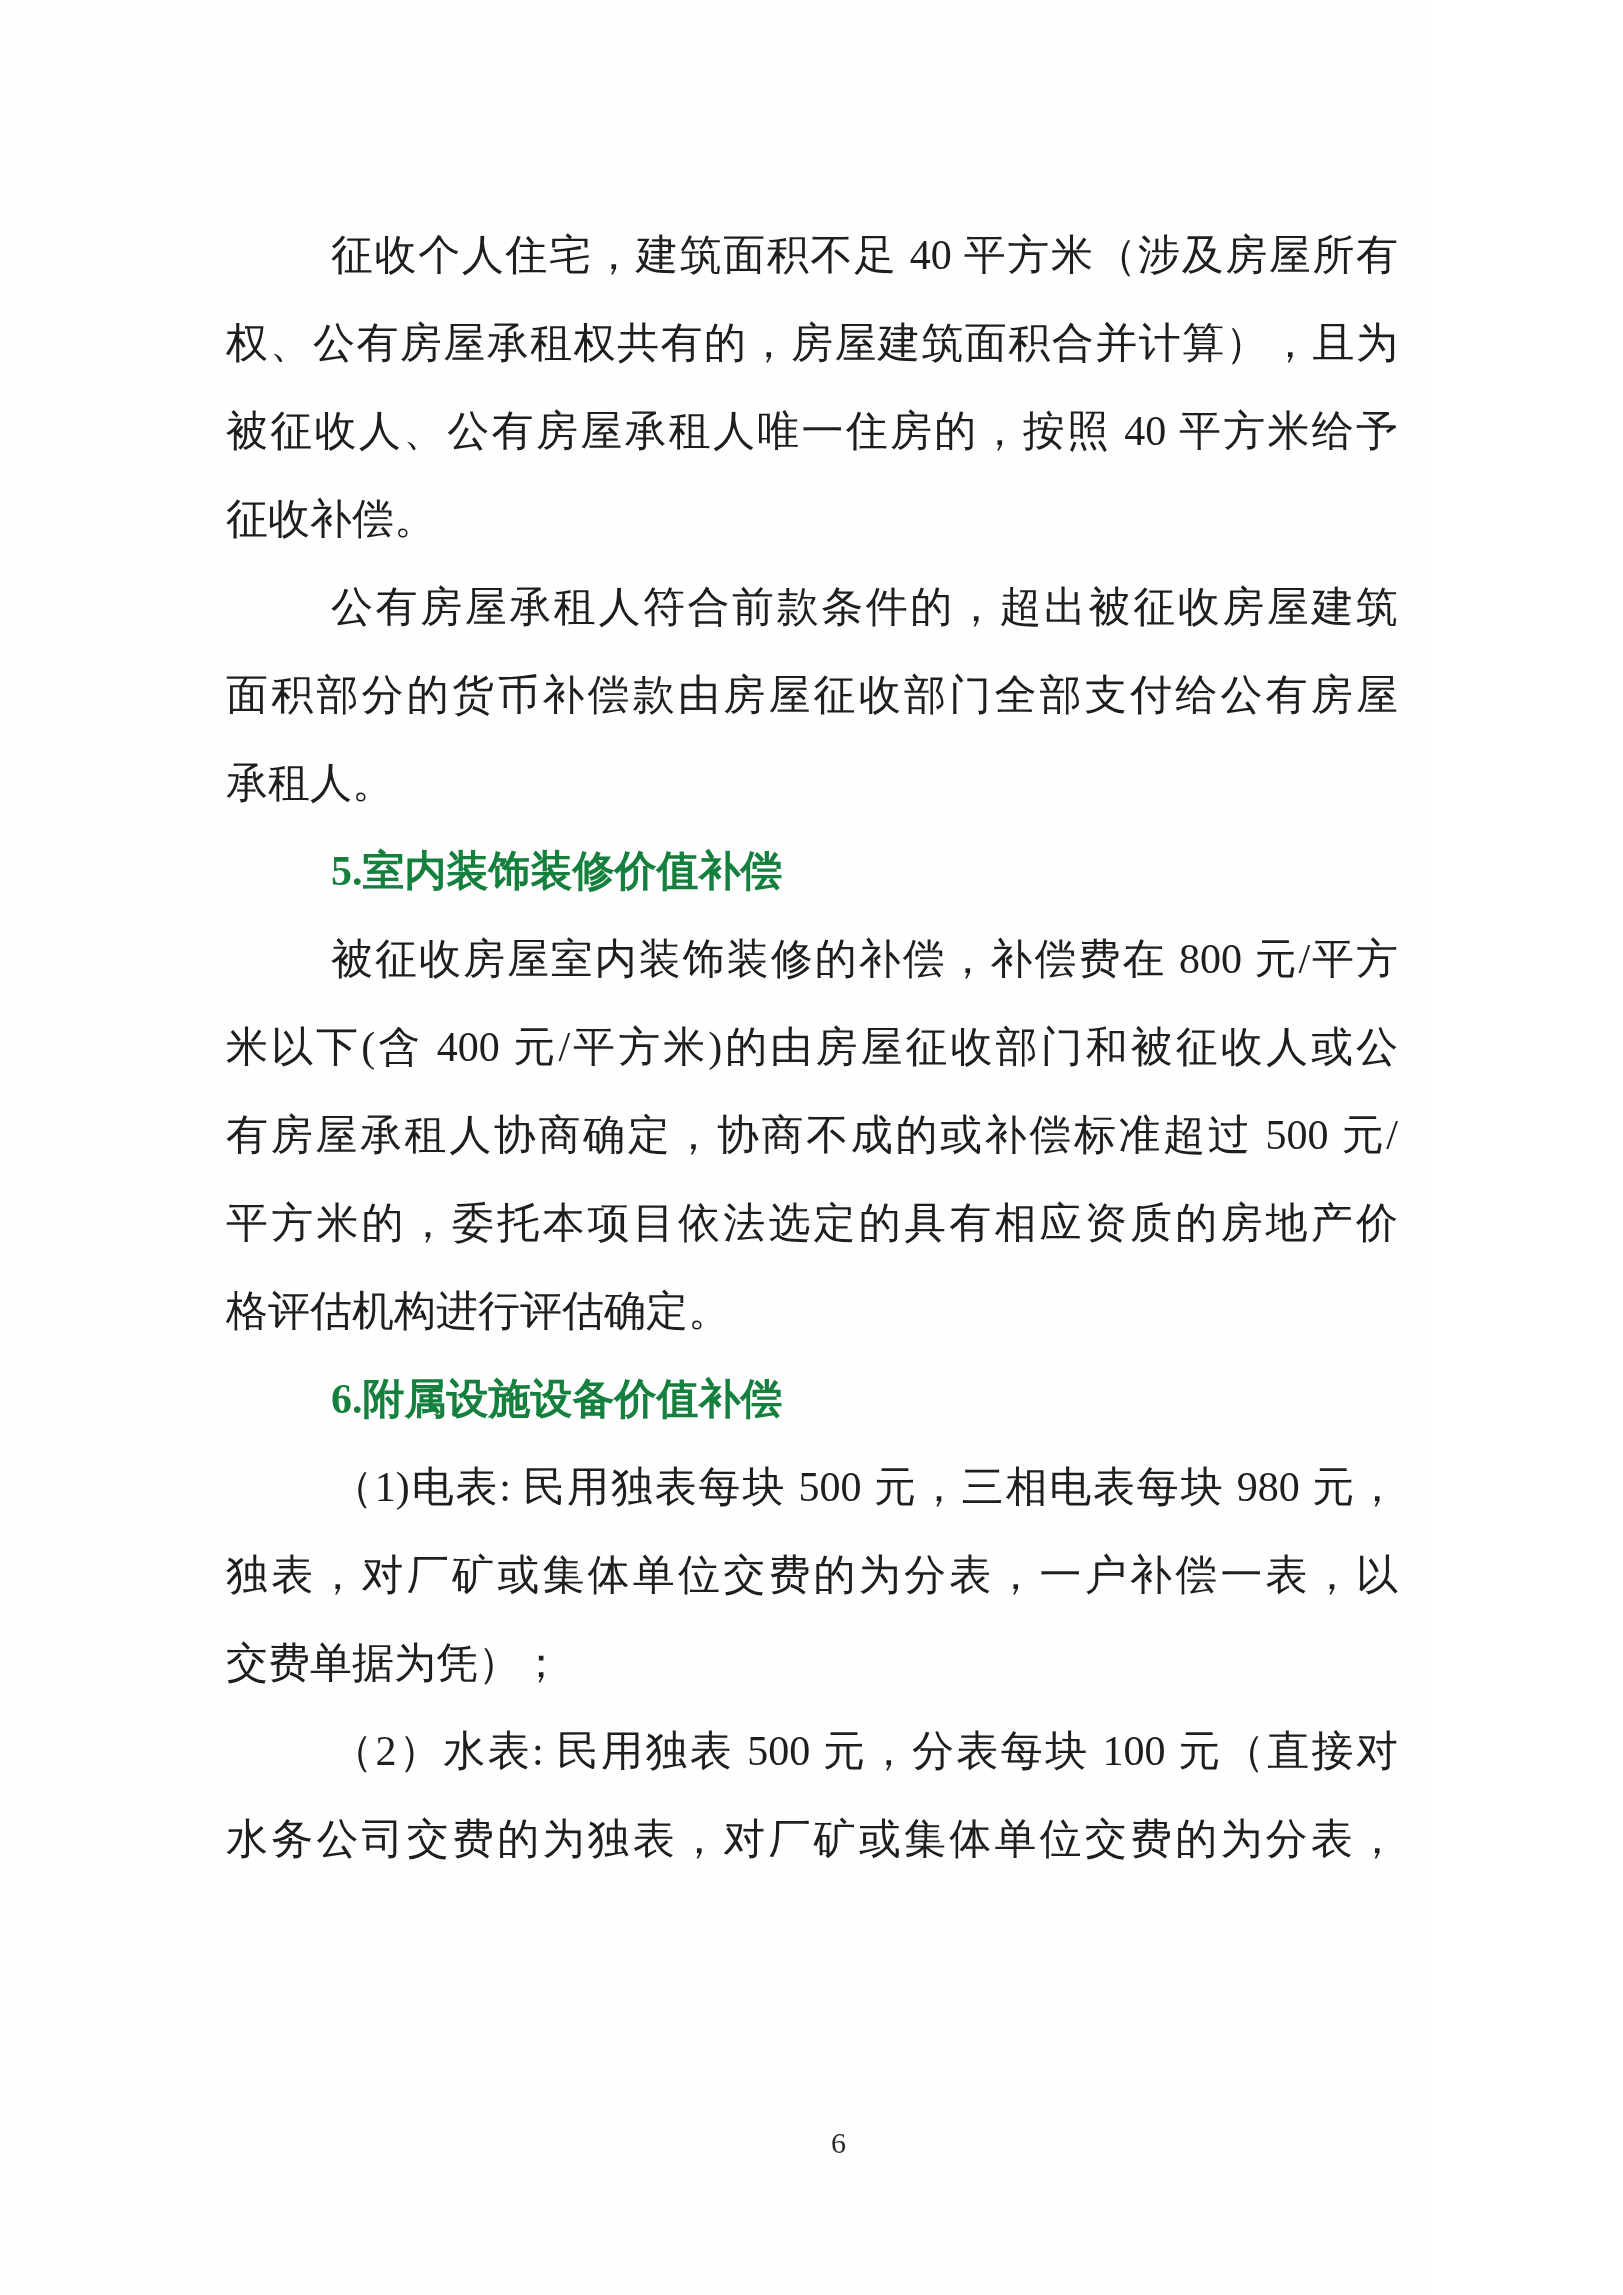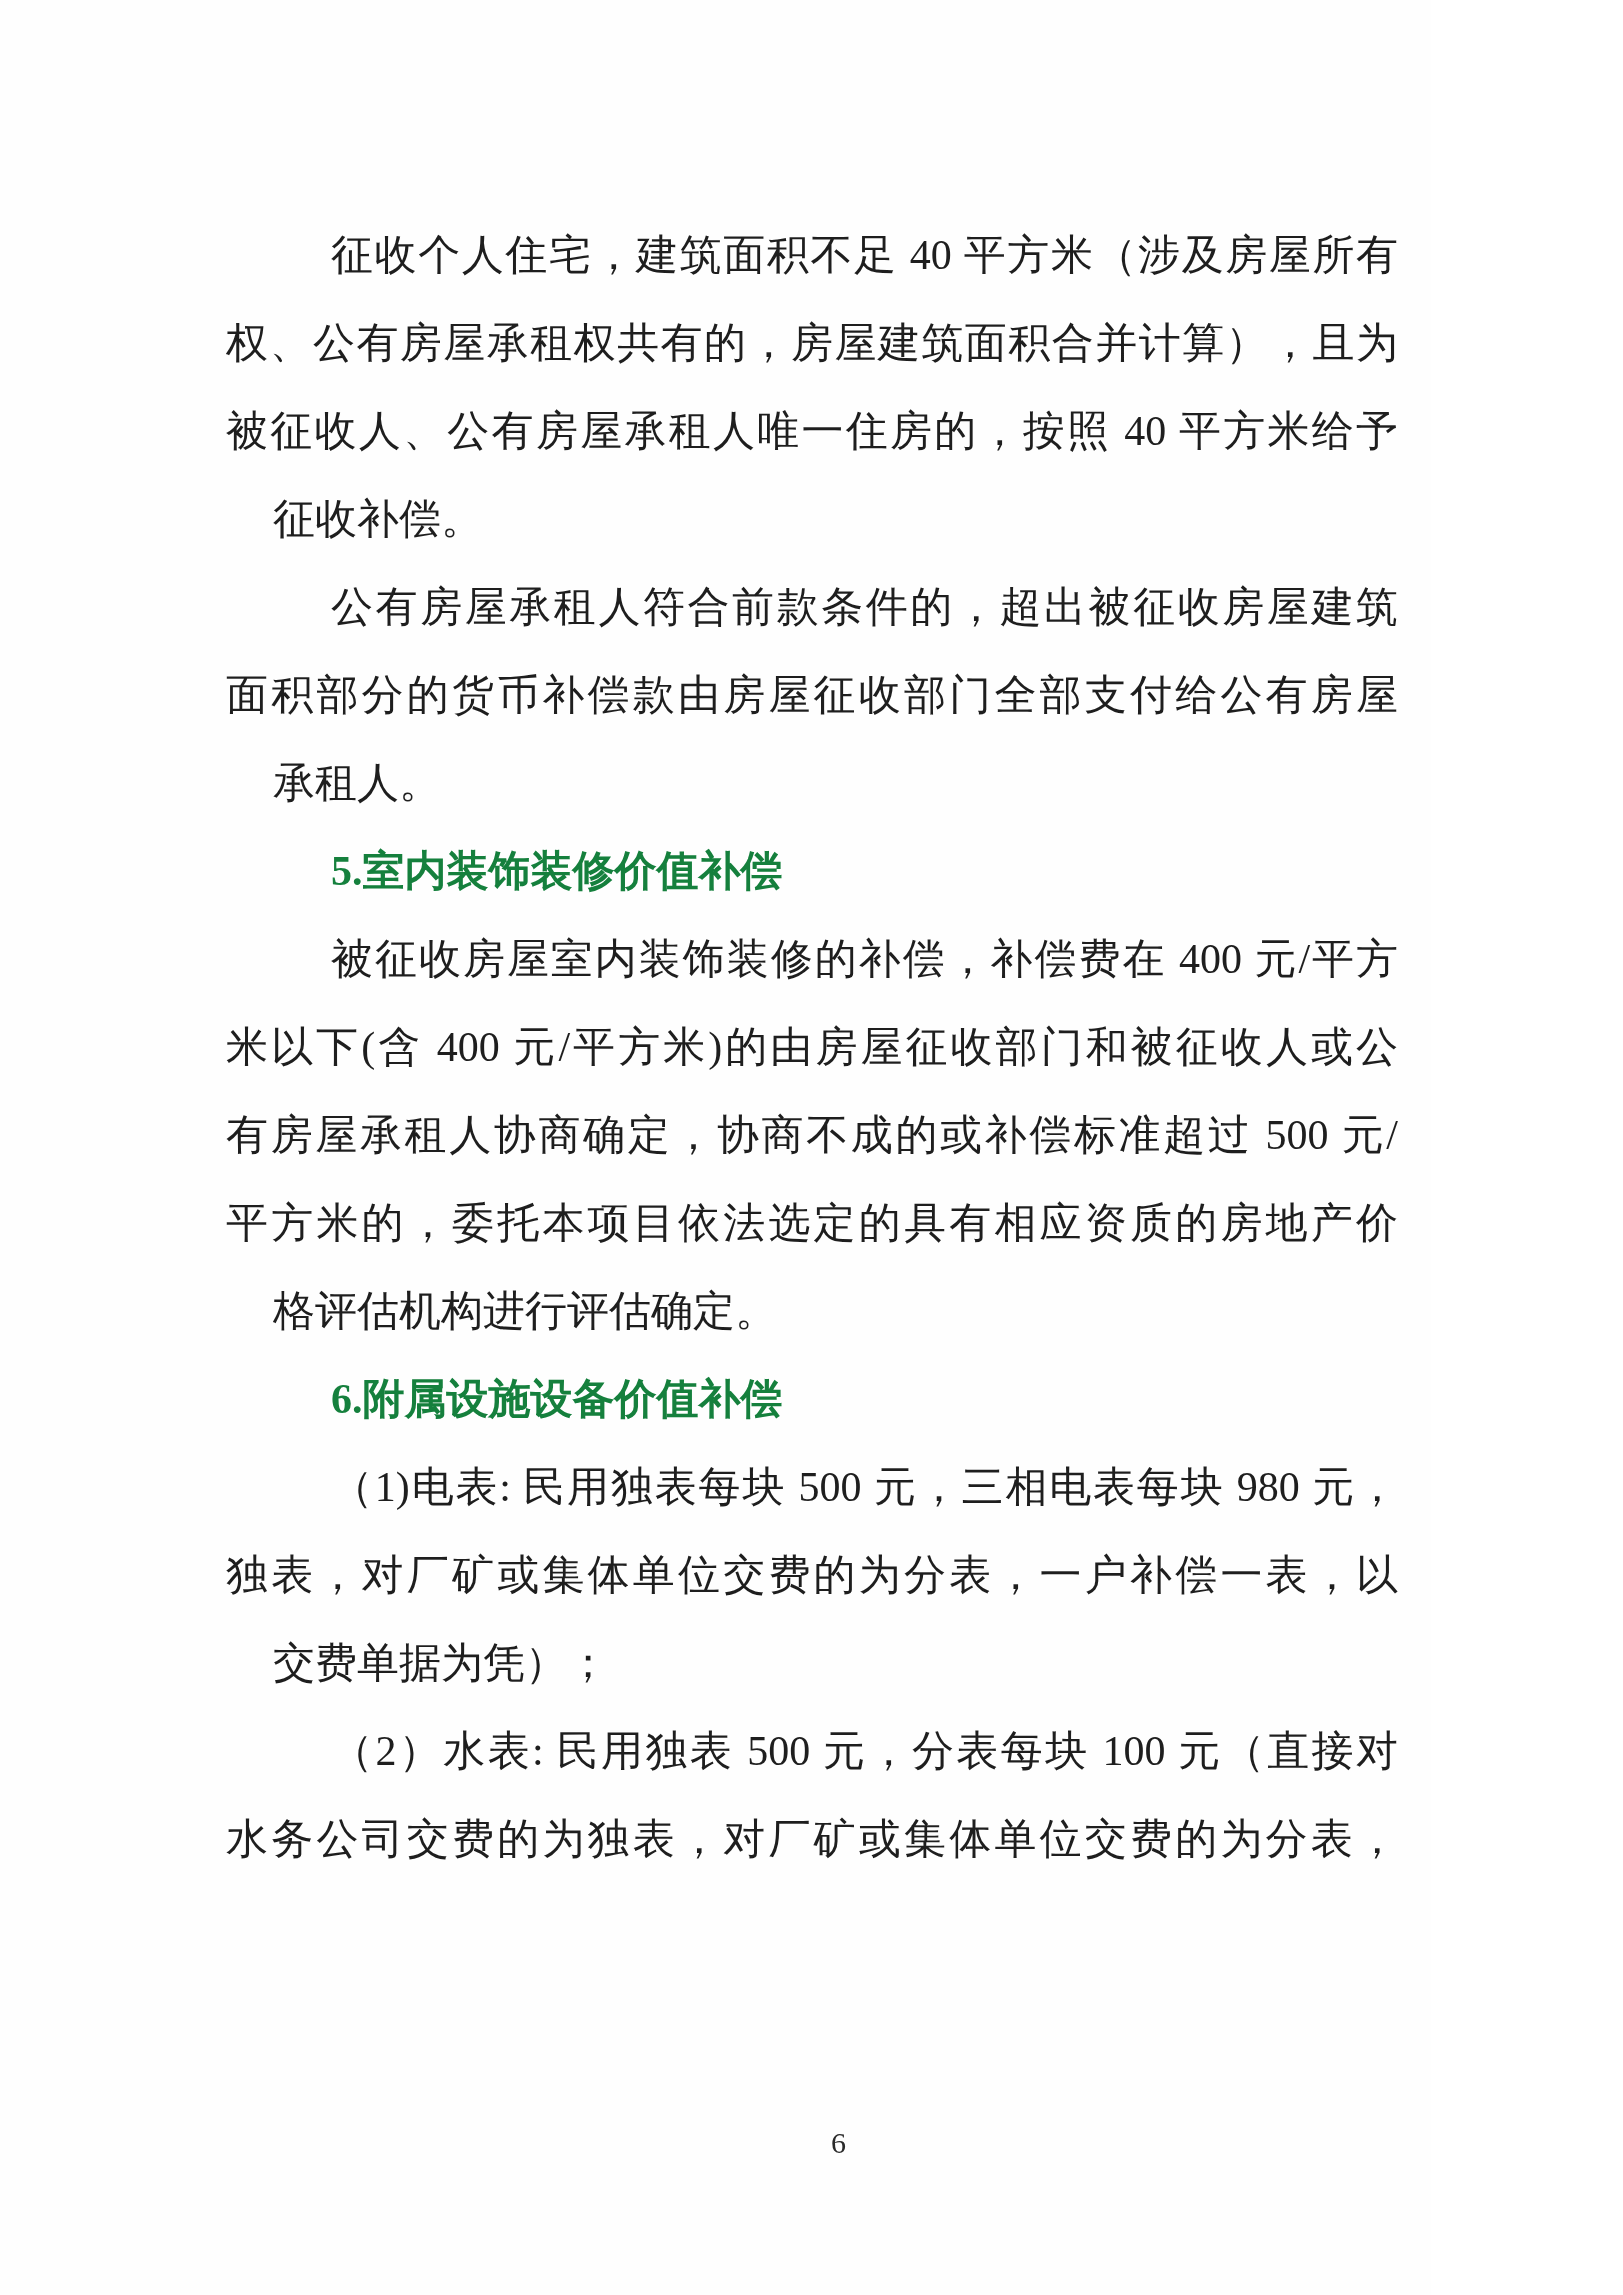--- a/index.html
+++ b/index.html
@@ -33,21 +33,20 @@
   .para-first, .para-mid {
     text-align: justify;
     text-align-last: justify;
   }
   .para-first {
     text-indent: 105px;
   }
   .para-end {
     text-align: right;
     text-align-last: left;
-    margin-left: 47px;
   }
   .heading {
     font-weight: 700;
     text-indent: 105px;
     text-align: left;
     text-align-last: left;
     color: #15803d;
   }
   .page-number {
     position: absolute;
@@ -79,21 +78,21 @@
   <div class="text-block">
 
   <div class="line para-first">征收个人住宅，建筑面积不足 40 平方米（涉及房屋所有</div>
       <div class="line para-mid">权、公有房屋承租权共有的，房屋建筑面积合并计算），且为</div>
       <div class="line para-mid">被征收人、公有房屋承租人唯一住房的，按照 40 平方米给予</div>
       <div class="line para-end">征收补偿。</div>
       <div class="line para-first">公有房屋承租人符合前款条件的，超出被征收房屋建筑</div>
       <div class="line para-mid">面积部分的货币补偿款由房屋征收部门全部支付给公有房屋</div>
       <div class="line para-end">承租人。</div>
       <div class="line heading">5.室内装饰装修价值补偿</div>
-      <div class="line para-first">被征收房屋室内装饰装修的补偿，补偿费在 400 元/平方</div>
+      <div class="line para-first">被征收房屋室内装饰装修的补偿，补偿费在 800 元/平方</div>
       <div class="line para-mid">米以下(含 400 元/平方米)的由房屋征收部门和被征收人或公</div>
       <div class="line para-mid">有房屋承租人协商确定，协商不成的或补偿标准超过 500 元/</div>
       <div class="line para-mid">平方米的，委托本项目依法选定的具有相应资质的房地产价</div>
       <div class="line para-end">格评估机构进行评估确定。</div>
       <div class="line heading">6.附属设施设备价值补偿</div>
       <div class="line para-first">（1)电表: 民用独表每块 500 元，三相电表每块 980 元，</div>
       <div class="line para-mid">独表，对厂矿或集体单位交费的为分表，一户补偿一表，以</div>
       <div class="line para-end">交费单据为凭）；</div>
       <div class="line para-first">（2）水表: 民用独表 500 元，分表每块 100 元（直接对</div>
       <div class="line para-mid">水务公司交费的为独表，对厂矿或集体单位交费的为分表，</div>

